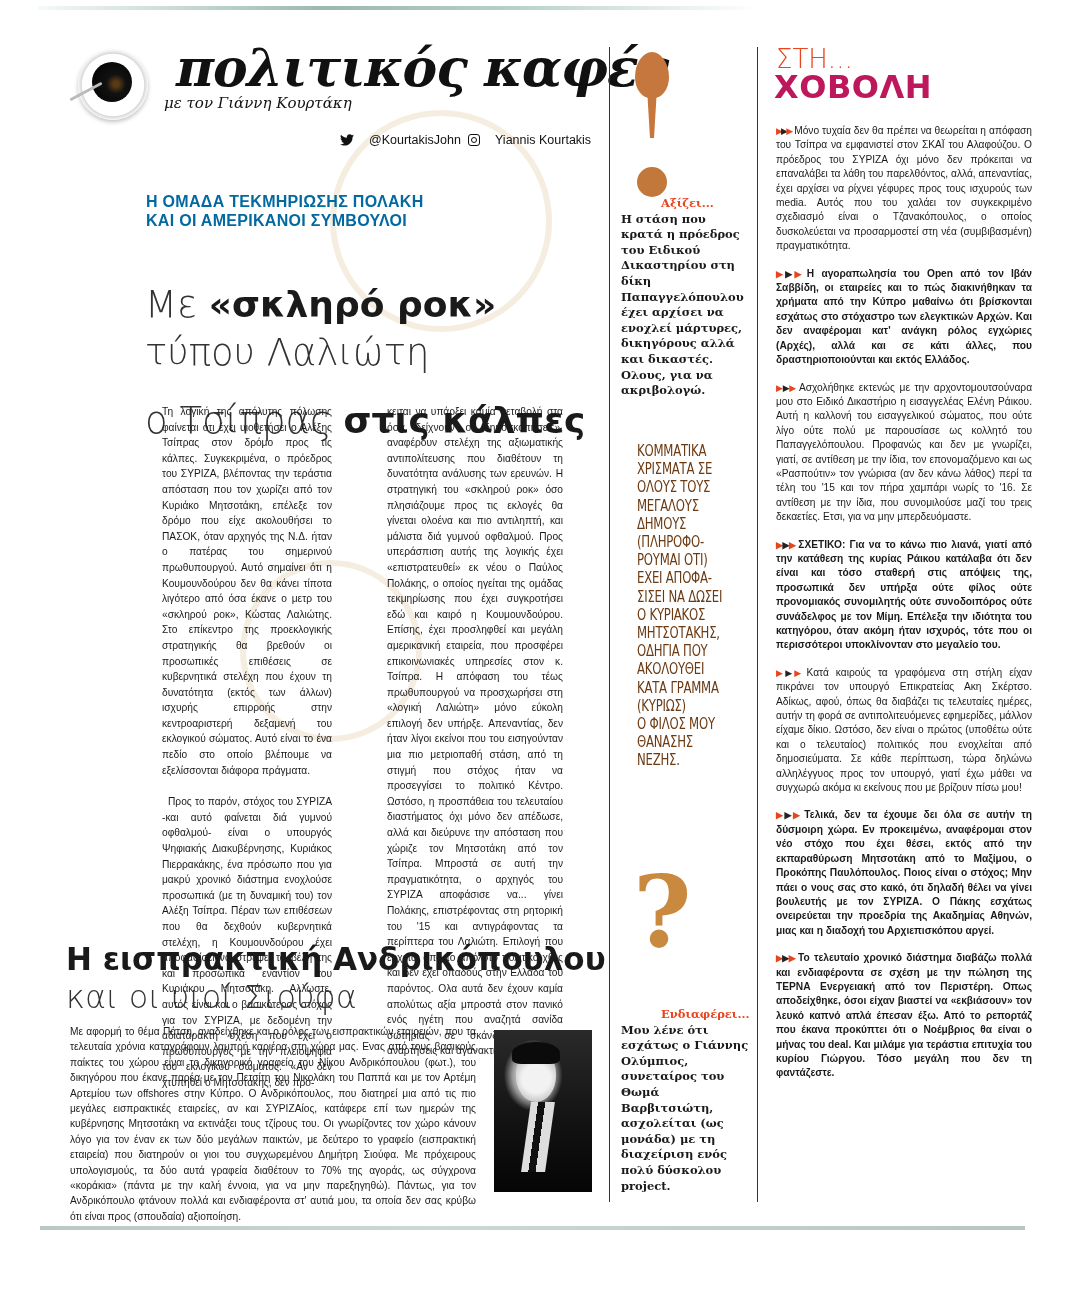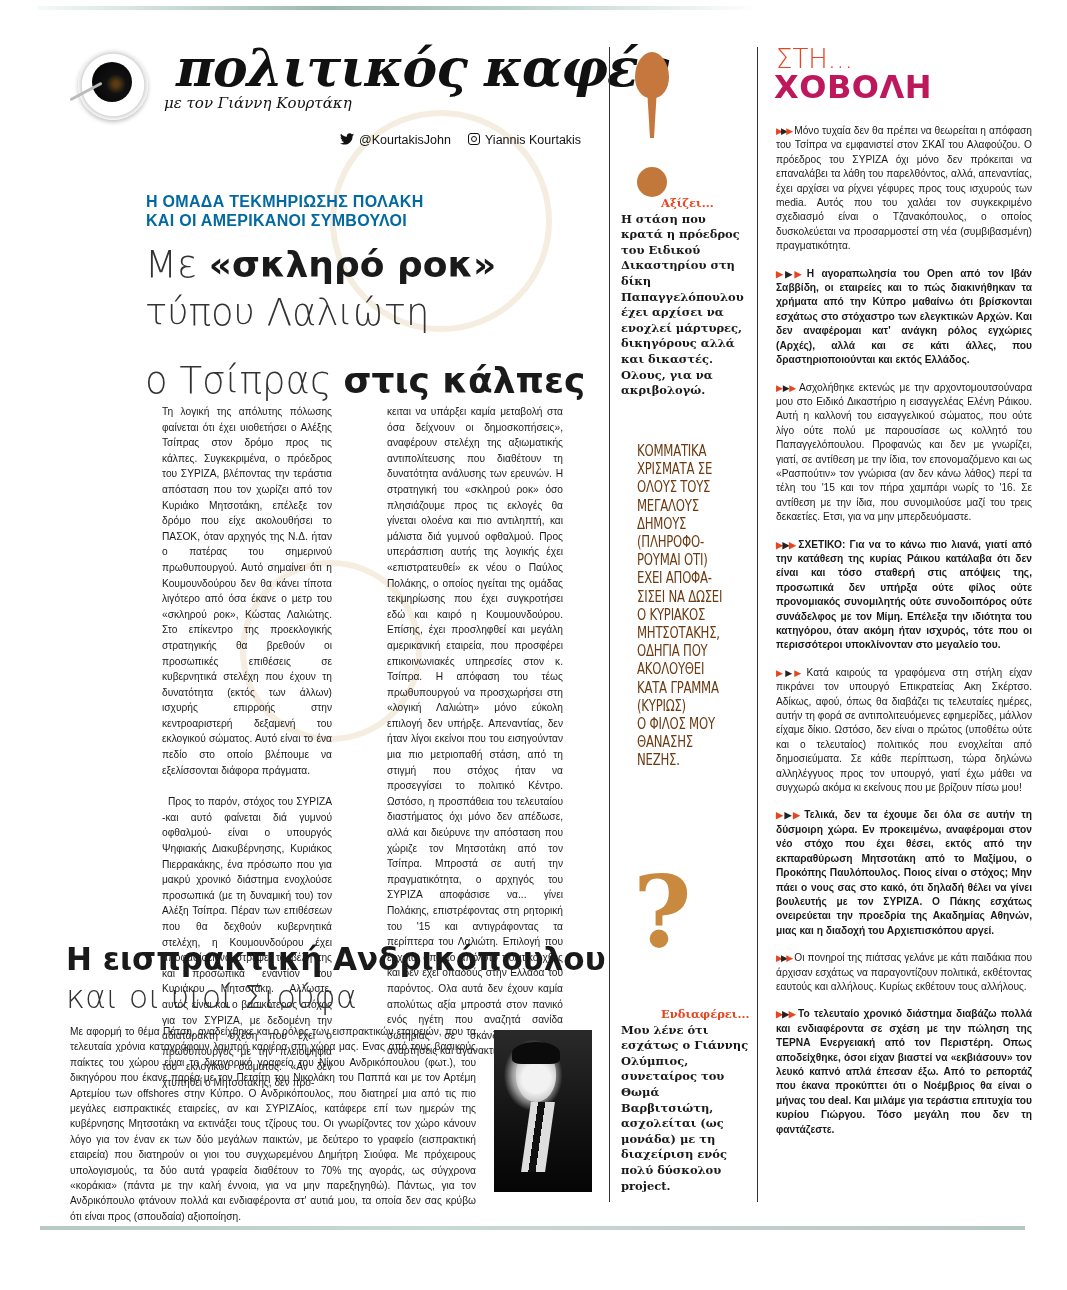--- a/index.html
+++ b/index.html
@@ -11,30 +11,30 @@
 
   
   .stain { position:absolute; border-radius:50%; border:6px solid rgba(214,184,128,0.25); }
 
   
   .cup { position:absolute; left:78px; top:50px; width:70px; height:70px; border-radius:50%; background:radial-gradient(circle at 50% 50%, #fff 0 62%, #d9d9d9 64%, #f4f4f4 70%, #cfcfcf 100%); box-shadow:0 2px 4px rgba(0,0,0,0.25); }
   .cup .coffee { position:absolute; left:14px; top:12px; width:40px; height:40px; border-radius:50%; background:radial-gradient(circle at 60% 55%, #5a3b14 0 8%, #111 30%, #000 100%); }
   .cup .spoon { position:absolute; left:-10px; top:40px; width:36px; height:3px; background:#bbb; transform:rotate(-28deg); border-radius:2px; }
   .brand { position:absolute; left:176px; top:40px; font-family:"DejaVu Serif", serif; font-style:italic; font-weight:bold; font-size:52px; line-height:56px; color:#111; letter-spacing:-1px; }
   .byline { position:absolute; left:164px; top:94px; font-family:"DejaVu Serif", serif; font-style:italic; font-size:15px; color:#111; }
-  .social { position:absolute; top:133px; font-size:12.5px; color:#111; display:flex; align-items:flex-start; gap:5px; }
+  .social { position:absolute; top:133px; font-size:12.5px; color:#111; display:flex; align-items:center; gap:15px; }
   .tw { left:340px; }
   .ig { left:468px; }
   .tw-icon { width:14px; height:12px; }
   .ig-icon { width:12px; height:12px; border:1.6px solid #111; border-radius:3px; position:relative; box-sizing:border-box; }
   .ig-icon::after { content:""; position:absolute; left:2.2px; top:2.2px; width:4px; height:4px; border:1.4px solid #111; border-radius:50%; }
 
   
   .kicker { position:absolute; left:146px; top:192px; font-weight:bold; font-size:16px; line-height:19px; letter-spacing:0.3px; color:#0369a1; text-transform:uppercase; }
-  .title { position:absolute; left:145px; font-size:40px; line-height:46px; color:#1a1a1a; white-space:nowrap; }
+  .title { position:absolute; left:145px; font-size:40px; line-height:46px; color:#1a1a1a; white-space:nowrap;margin-top:40px; }
   .title .thin { font-weight:normal; color:#333; font-family:"DejaVu Sans", sans-serif; font-size:37px; letter-spacing:0px; -webkit-text-stroke:0; font-weight:200; }
   .title .bold { font-weight:bold; font-family:"DejaVu Sans", sans-serif; font-size:36px; }
   .t1 { top:240px; } .t2 { top:288px; } .t3 { top:356px; }
 
   .body-col { position:absolute; font-size:10.2px; line-height:15.6px; text-align:justify; color:#1a1a1a; font-family:"Liberation Sans", sans-serif; }
   .col1 { left:146px; top:388px; width:202px; }
   .col2 { left:371px; top:388px; width:208px; }
   .body-col p { margin:16px; text-indent:0; }
 
   
@@ -169,17 +169,16 @@
 <div class="sth">ΣΤΗ...</div>
 <div class="hovoli">ΧΟΒΟΛΗ</div>
 
 <div class="right-col">
   <div class="item"><span class="arrows">▶<span class="dark">▶</span>▶</span><span>Μόνο τυχαία δεν θα πρέπει να θεωρείται η απόφαση του Τσίπρα να εμφανιστεί στον ΣΚΑΪ του Αλαφούζου. Ο πρόεδρος του ΣΥΡΙΖΑ όχι μόνο δεν πρόκειται να επαναλάβει τα λάθη του παρελθόντος, αλλά, απεναντίας, έχει αρχίσει να ρίχνει γέφυρες προς τους ισχυρούς των media. Αυτός που του χαλάει τον συγκεκριμένο σχεδιασμό είναι ο Τζανακόπουλος, ο οποίος δυσκολεύεται να προσαρμοστεί στη νέα (συμβιβασμένη) πραγματικότητα.</span></div>
   <div class="item bold"><span class="arrows">▶<span class="dark">▶</span>▶</span><span>Η αγοραπωλησία του Open από τον Ιβάν Σαββίδη, οι εταιρείες και το πώς διακινήθηκαν τα χρήματα από την Κύπρο μαθαίνω ότι βρίσκονται εσχάτως στο στόχαστρο των ελεγκτικών Αρχών. Και δεν αναφέρομαι κατ' ανάγκη ρόλος εγχώριες (Αρχές), αλλά και σε κάτι άλλες, που δραστηριοποιούνται και εκτός Ελλάδος.</span></div>
   <div class="item"><span class="arrows">▶<span class="dark">▶</span>▶</span><span>Ασχολήθηκε εκτενώς με την αρχοντομουτσούναρα μου στο Ειδικό Δικαστήριο η εισαγγελέας Ελένη Ράικου. Αυτή η καλλονή του εισαγγελικού σώματος, που ούτε λίγο ούτε πολύ με παρουσίασε ως κολλητό του Παπαγγελόπουλου. Προφανώς και δεν με γνωρίζει, γιατί, σε αντίθεση με την ίδια, τον επονομαζόμενο και ως «Ρασπούτιν» τον γνώρισα (αν δεν κάνω λάθος) περί τα τέλη του '15 και τον πήρα χαμπάρι νωρίς το '16. Σε αντίθεση με την ίδια, που συνομιλούσε μαζί του τρεις δεκαετίες. Ετσι, για να μην μπερδευόμαστε.</span></div>
   <div class="item bold"><span class="arrows">▶<span class="dark">▶</span>▶</span><span>ΣΧΕΤΙΚΟ:</span><span> Για να το κάνω πιο λιανά, γιατί από την κατάθεση της κυρίας Ράικου κατάλαβα ότι δεν είναι και τόσο σταθερή στις απόψεις της, προσωπικά δεν υπήρξα ούτε φίλος ούτε προνομιακός συνομιλητής ούτε συνοδοιπόρος ούτε συνάδελφος με τον Μίμη. Επέλεξα την ιδιότητα του κατηγόρου, όταν ακόμη ήταν ισχυρός, τότε που οι περισσότεροι υποκλίνονταν στο μεγαλείο του.</span></div>
   <div class="item"><span class="arrows">▶<span class="dark">▶</span>▶</span><span>Κατά καιρούς τα γραφόμενα στη στήλη είχαν πικράνει τον υπουργό Επικρατείας Ακη Σκέρτσο. Αδίκως, αφού, όπως θα διαβάζει τις τελευταίες ημέρες, αυτήν τη φορά σε αντιπολιτευόμενες εφημερίδες, μάλλον είχαμε δίκιο. Ωστόσο, δεν είναι ο πρώτος (υποθέτω ούτε και ο τελευταίος) πολιτικός που ενοχλείται από δημοσιεύματα. Σε κάθε περίπτωση, τώρα δηλώνω αλληλέγγυος προς τον υπουργό, γιατί έχω μάθει να συγχωρώ ακόμα κι εκείνους που με βρίζουν πίσω μου!</span></div>
   <div class="item bold"><span class="arrows">▶<span class="dark">▶</span>▶</span><span>Τελικά, δεν τα έχουμε δει όλα σε αυτήν τη δύσμοιρη χώρα. Εν προκειμένω, αναφέρομαι στον νέο στόχο που έχει θέσει, εκτός από την εκπαραθύρωση Μητσοτάκη από το Μαξίμου, ο Προκόπης Παυλόπουλος. Ποιος είναι ο στόχος; Μην πάει ο νους σας στο κακό, ότι δηλαδή θέλει να γίνει βουλευτής με τον ΣΥΡΙΖΑ. Ο Πάκης εσχάτως ονειρεύεται την προεδρία της Ακαδημίας Αθηνών, μιας και η διαδοχή του Αρχιεπισκόπου αργεί.</span></div>
-  <div class="item"><span class="arrows">▶<span class="dark">▶</span>▶</span><span>Οι πονηροί της πιάτσας γελάνε με κάτι παιδάκια που άρχισαν εσχάτως να παραγοντίζουν πολιτικά, εκθέτοντας εαυτούς και αλλήλους. Κυρίως εκθέτουν τους αλλήλους.</span></div>
   <div class="item bold"><span class="arrows">▶<span class="dark">▶</span>▶</span><span>Το τελευταίο χρονικό διάστημα διαβάζω πολλά και ενδιαφέροντα σε σχέση με την πώληση της ΤΕΡΝΑ Ενεργειακή από τον Περιστέρη. Οπως αποδείχθηκε, όσοι είχαν βιαστεί να «εκβιάσουν» τον λευκό καπνό απλά έπεσαν έξω. Από το ρεπορτάζ που έκανα προκύπτει ότι ο Νοέμβριος θα είναι ο μήνας του deal. Και μιλάμε για τεράστια επιτυχία του κυρίου Γιώργου. Τόσο μεγάλη που δεν τη φαντάζεστε.</span></div>
 </div>
 
 <div class="botline"></div>
 
 </body></html>

